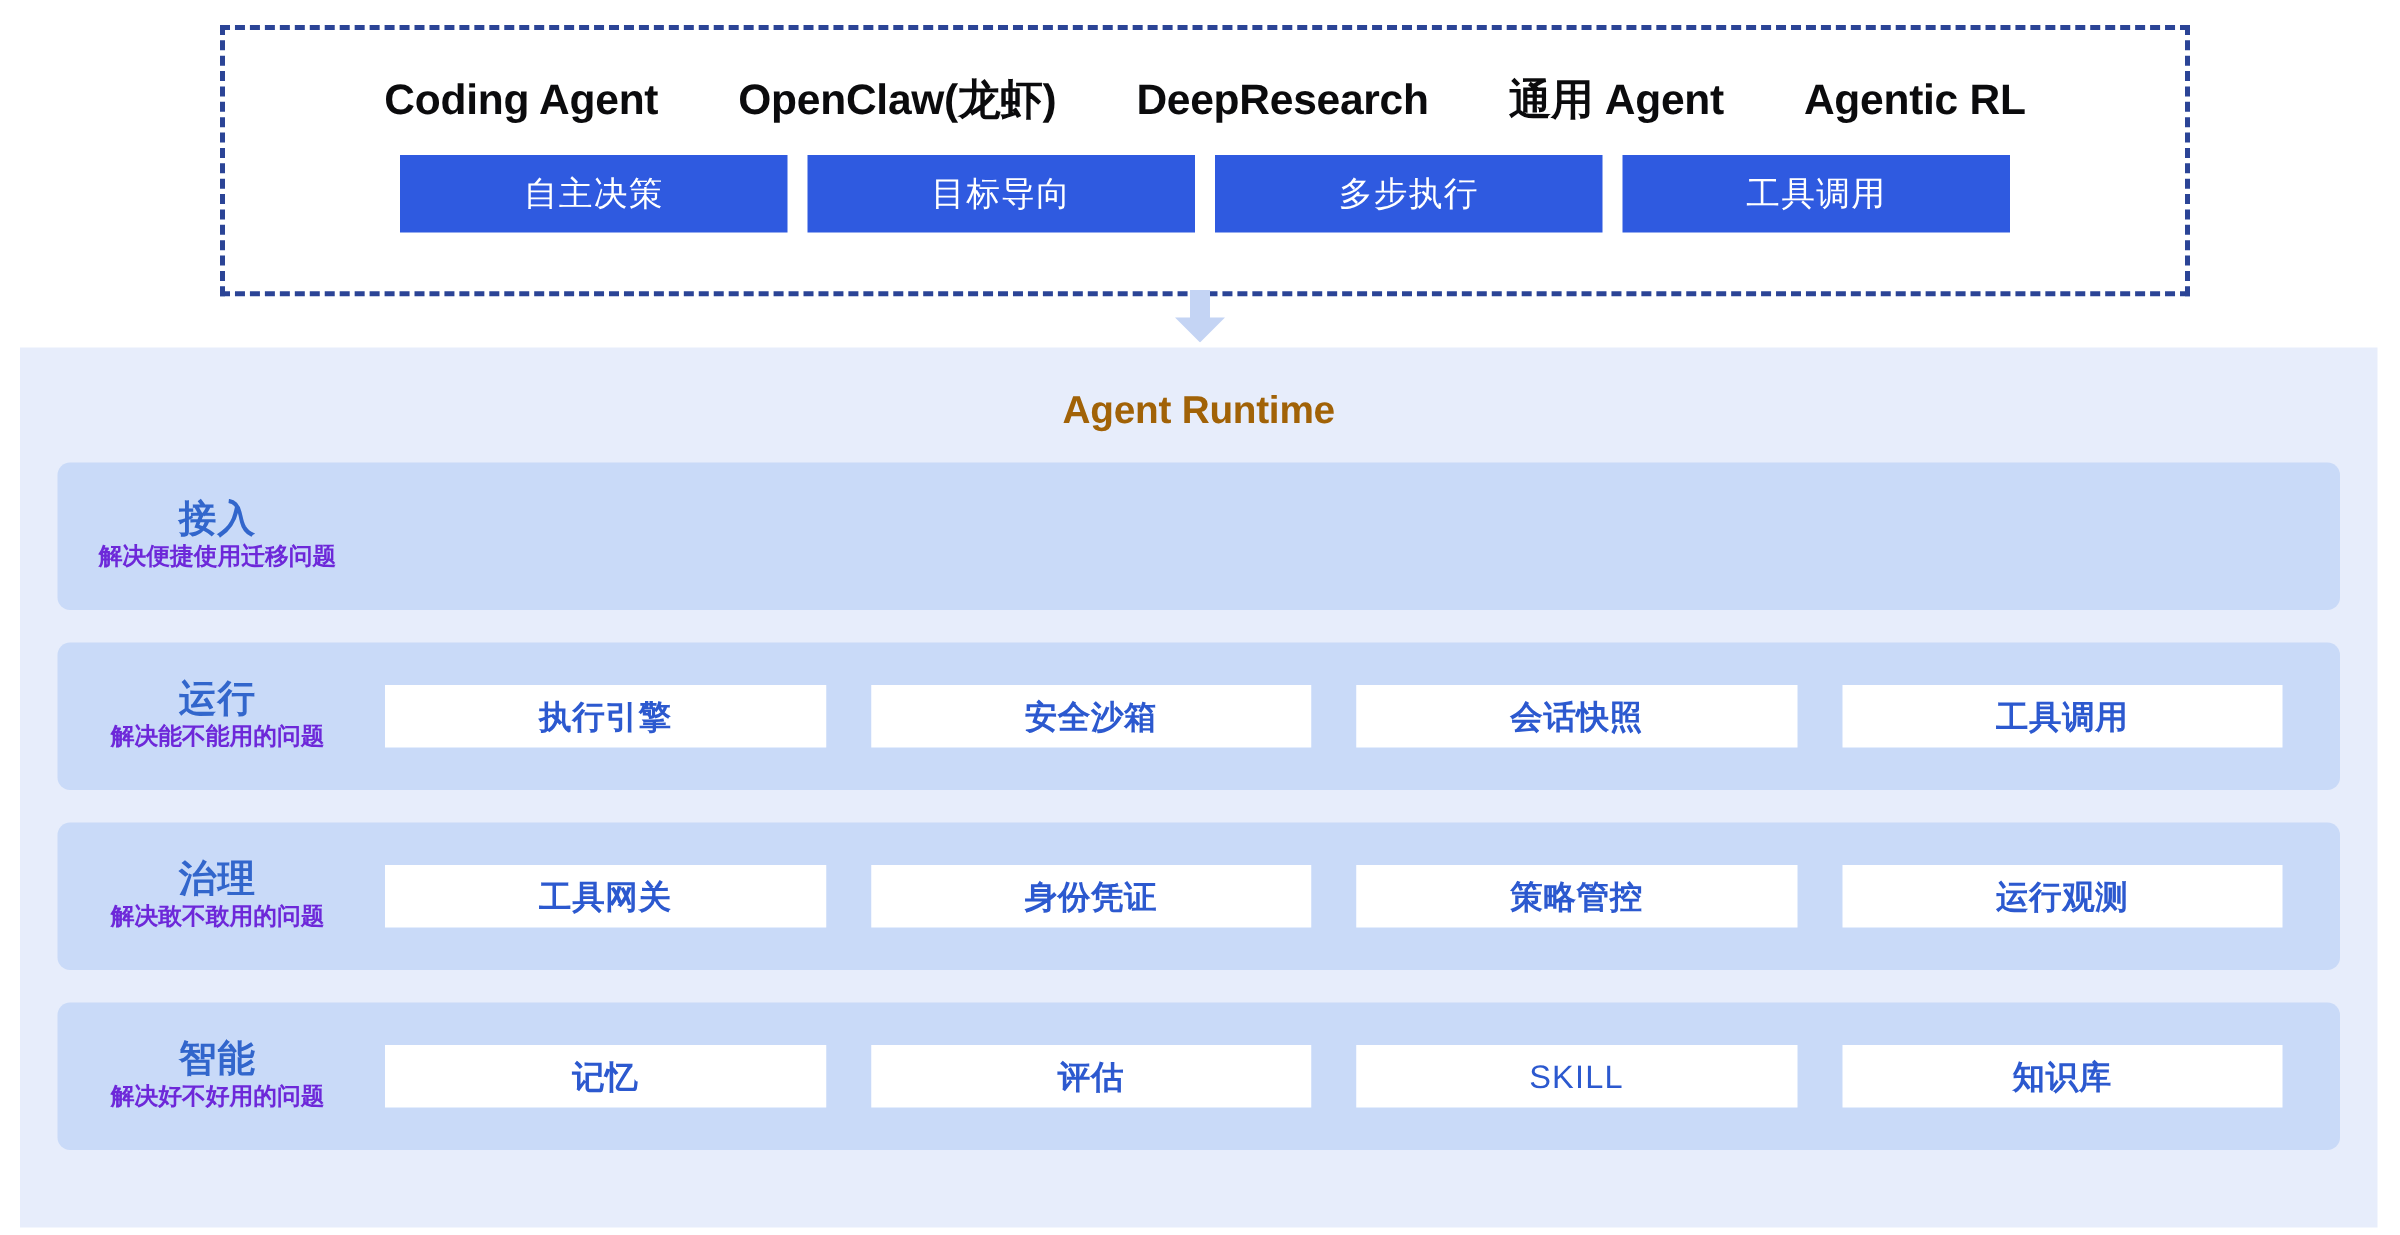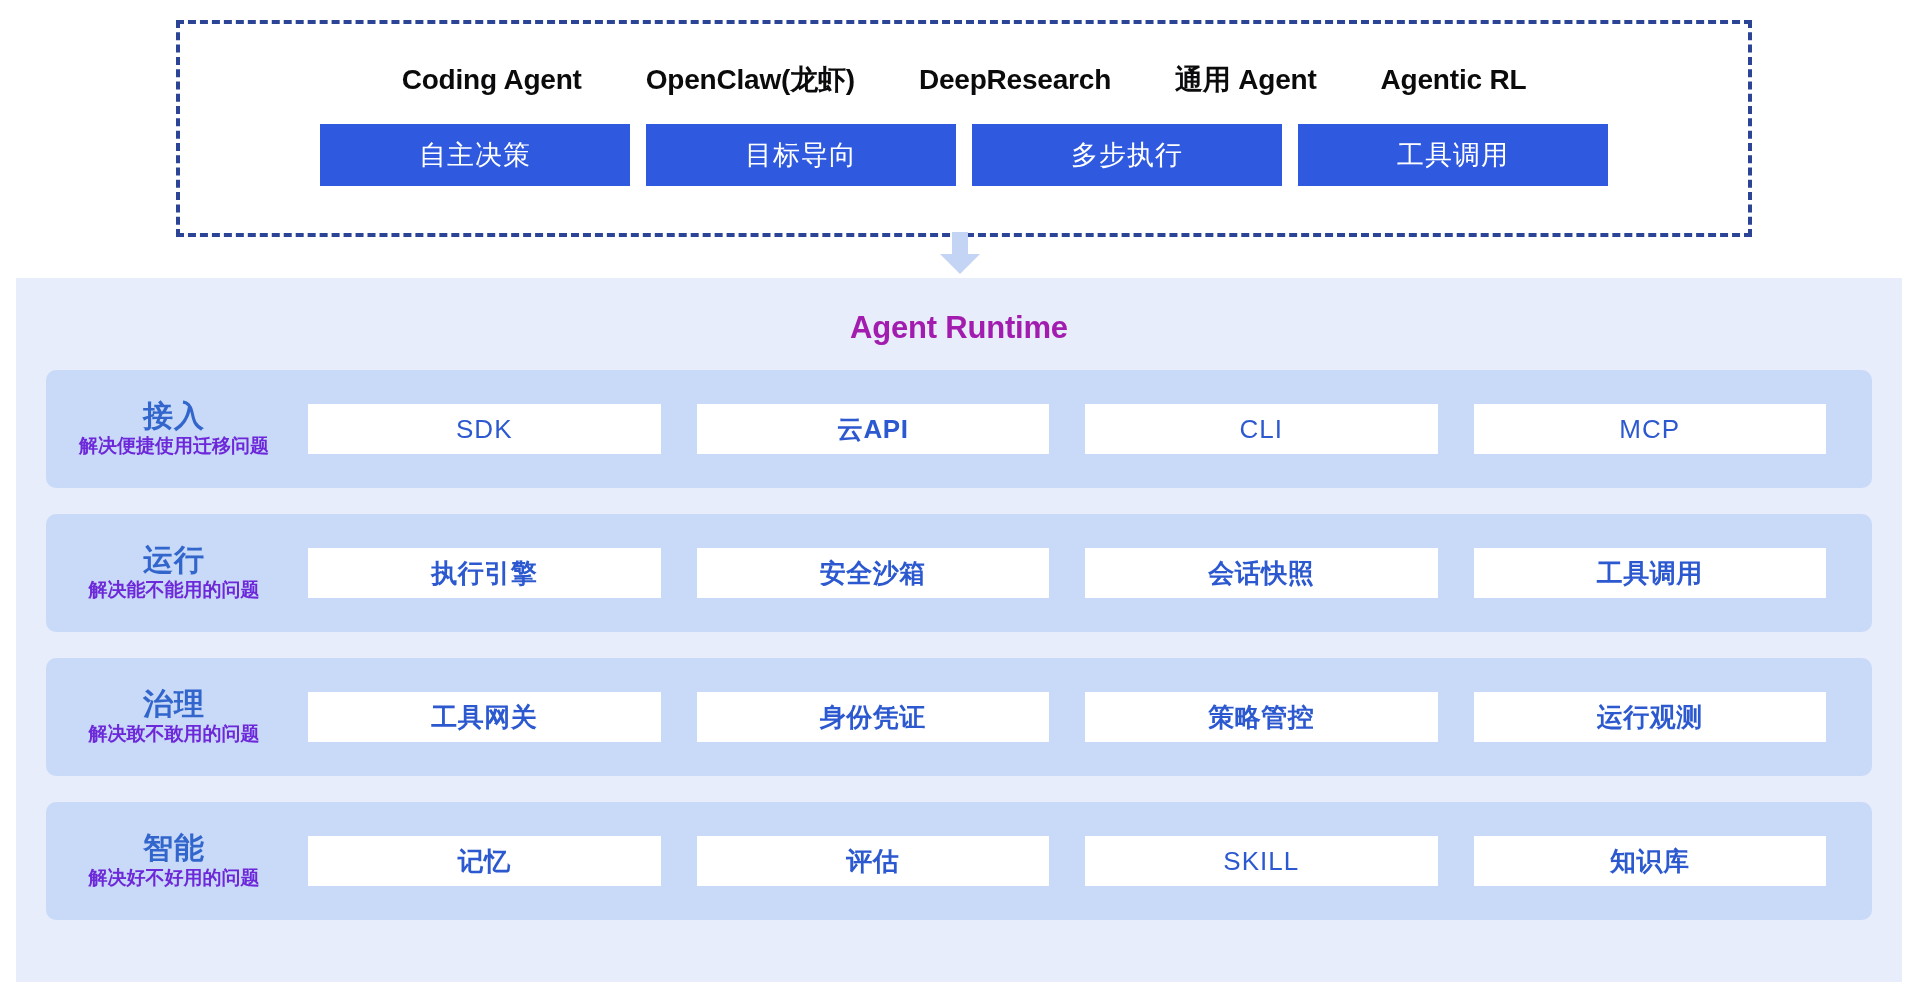--- a/index.html
+++ b/index.html
@@ -31,21 +31,21 @@
 
   .app-tags {
     display: flex;
     align-items: center;
     justify-content: center;
     gap: 64px;
     height: 100px;
     padding-top: 12px;
   }
   .app-tag {
-    font-size: 28px;
+    font-size: 34px;
     font-weight: bold;
     color: #0b0b0d;
     white-space: nowrap;
     letter-spacing: -0.2px;
   }
 
   .capability-row {
     display: flex;
     justify-content: center;
     gap: 16px;
@@ -81,21 +81,21 @@
     top: 278px;
     width: 1886px;
     height: 704px;
     background: #e7edfb;
   }
 
   .runtime-title {
     text-align: center;
     font-size: 31px;
     font-weight: bold;
-    color: #a21caf;
+    color: #a16207;
     padding-top: 32px;
     letter-spacing: -0.2px;
   }
 
   .layers {
     margin-top: 24px;
     padding: 0 30px;
     display: flex;
     flex-direction: column;
     gap: 26px;
@@ -187,26 +187,20 @@
 
     <div class="runtime-title">Agent Runtime</div>
 
     <div class="layers">
 
       <div class="layer">
         <div class="layer-label">
           <span class="layer-name">接入</span>
           <span class="layer-sub">解决便捷使用迁移问题</span>
         </div>
-        <div class="layer-cards">
-          <div class="layer-card latin">SDK</div>
-          <div class="layer-card">云API</div>
-          <div class="layer-card latin">CLI</div>
-          <div class="layer-card latin">MCP</div>
-        </div>
       </div>
 
       <div class="layer">
         <div class="layer-label">
           <span class="layer-name">运行</span>
           <span class="layer-sub">解决能不能用的问题</span>
         </div>
         <div class="layer-cards">
           <div class="layer-card">执行引擎</div>
           <div class="layer-card">安全沙箱</div>

